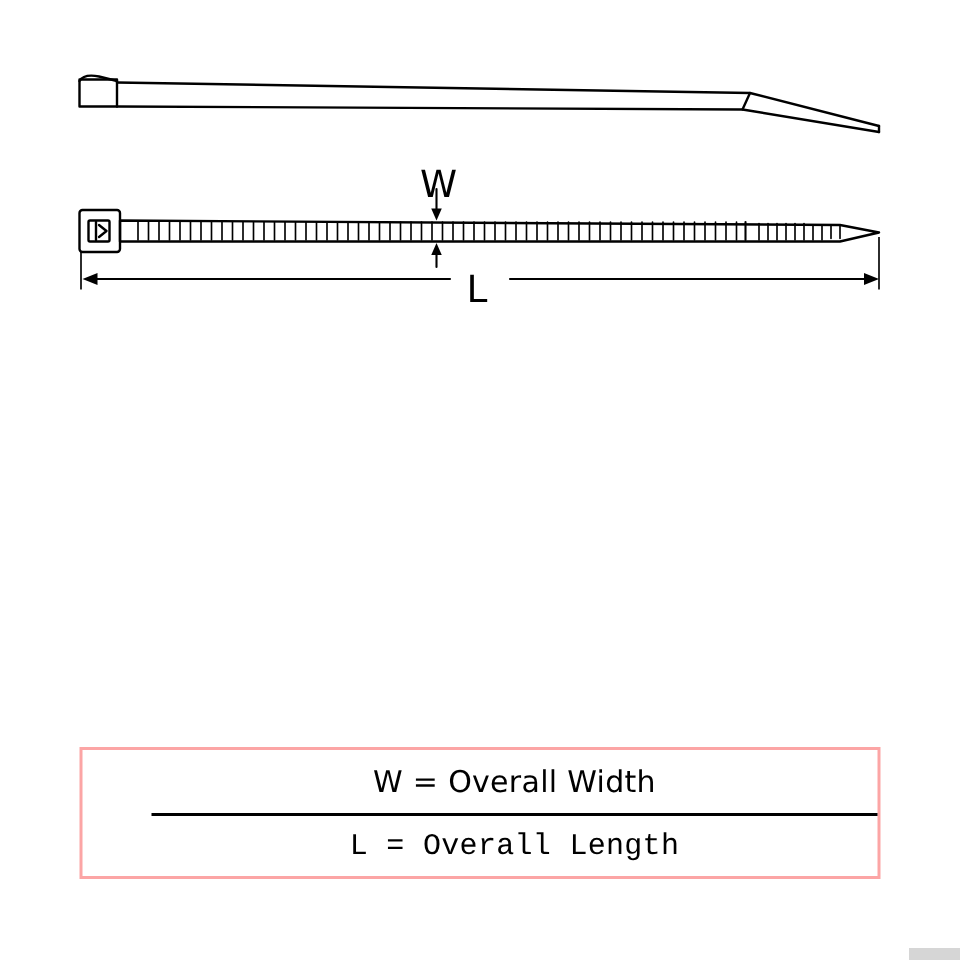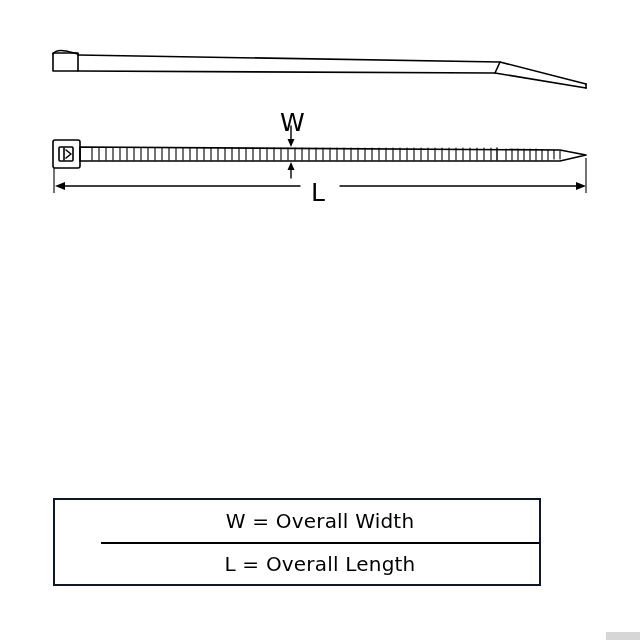--- a/index.html
+++ b/index.html
@@ -26,37 +26,38 @@
     position: absolute;
     left: 0;
     top: 0;
     width: 640px;
     height: 640px;
   }
   .legend {
     position: absolute;
     left: 53px;
     top: 498px;
-    width: 488px;
-    border: 2px solid #0f172a;
+    width: 534px;
+    border: 2px solid #fca5a5;
     box-sizing: border-box;
     background: #ffffff;
     padding-left: 46px;
   }
   .legend-row {
     height: 42px;
     display: flex;
     align-items: center;
     justify-content: center;
     font-size: 20px;
     letter-spacing: 0.2px;
     box-sizing: border-box;
   }
   .legend-row.divider {
     border-top: 2px solid #000;
+    font-family: Liberation Mono, monospace;
   }
   .label-text {
     position: absolute;
     font-size: 25px;
     color: #000;
     user-select: none;
   }
   #label-w { left: 280px; top: 108px; }
   #label-l { left: 311px; top: 178px; }
   .corner-mark {

